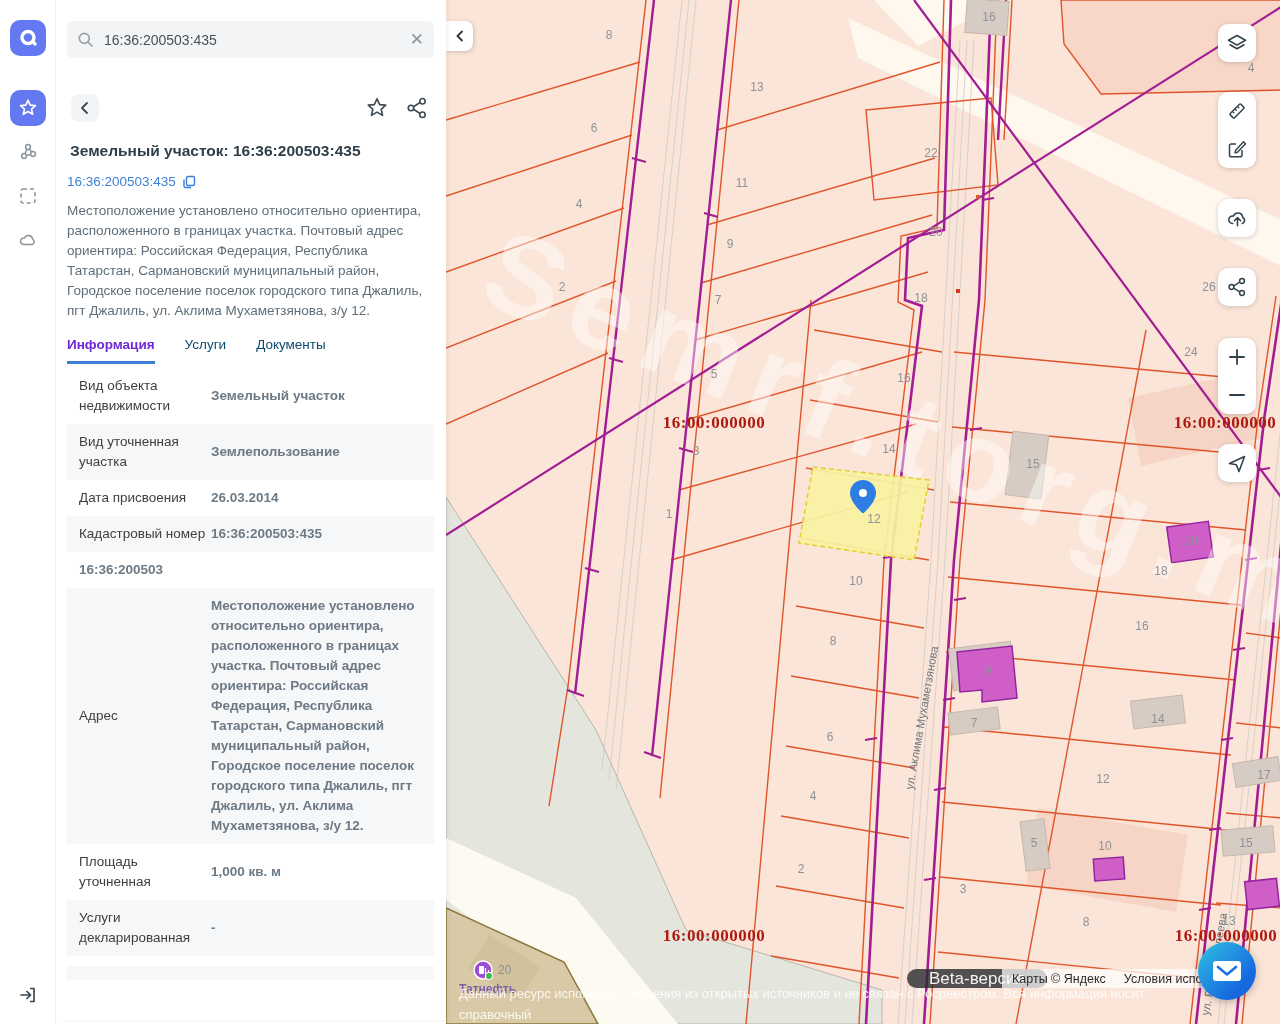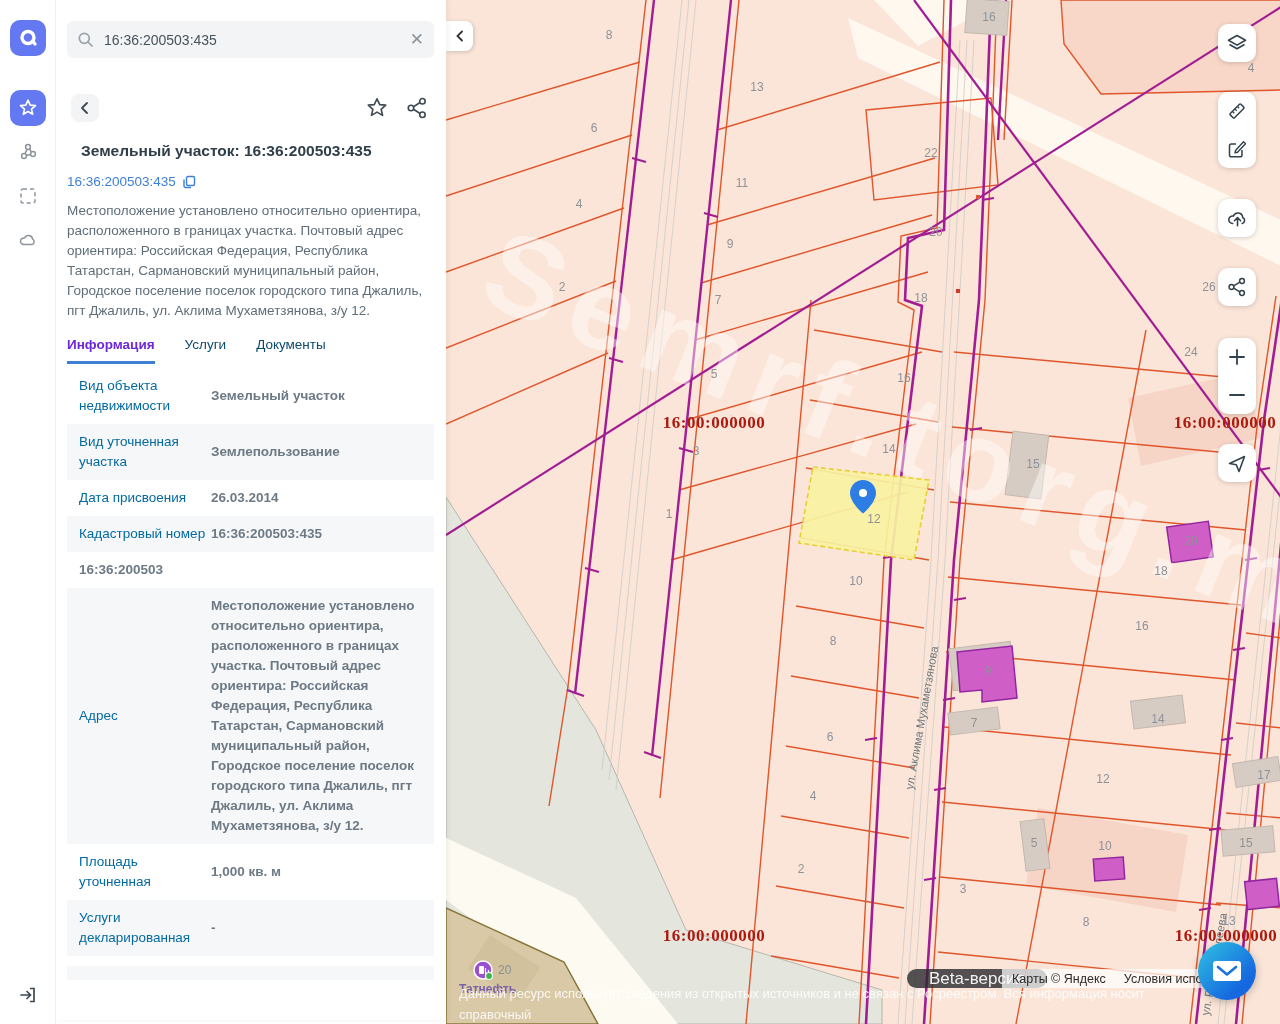--- a/index.html
+++ b/index.html
@@ -21,31 +21,31 @@
   .searchbar{margin:21px 12px 0 11px;height:37px;background:#f3f4f6;border-radius:6px;
          display:flex;align-items:center;padding:0 10px;gap:8px;}
   .searchbar input{border:none;background:transparent;outline:none;flex:1;
          font:14px "Liberation Sans",sans-serif;color:#46525c;}
   .clearx{color:#8b959d;font-size:17px;cursor:pointer;line-height:1;}
   .toprow{margin:36px 16px 0 15px;display:flex;align-items:center;}
   .backbtn{width:28px;height:28px;border-radius:8px;background:#f3f4f6;display:flex;
          align-items:center;justify-content:center;}
   .toprow .spacer{flex:1;}
   .iconbtn{width:26px;height:26px;display:flex;align-items:center;justify-content:center;margin-left:14px;}
-  .ptitle{margin:20px 15px 0 25px;font-size:15.5px;font-weight:bold;color:#2f3e48;}
+  .ptitle{margin:20px 15px 0 14px;font-size:15.5px;font-weight:bold;color:#2f3e48;}
   .plink{margin:14px 15px 0 11px;display:flex;align-items:center;gap:6px;
          font-size:13.5px;color:#3e7fd6;}
   .pdesc{margin:12px 15px 0 11px;font-size:13.5px;line-height:20px;color:#5f6e79;}
   .tabs{margin:16px 15px 0 11px;display:flex;gap:30px;}
   .tab{font-size:13.5px;color:#0c4a6e;padding-bottom:9px;}
   .tab.active{color:#6d28d9;font-weight:bold;border-bottom:3px solid #3e7fd6;}
   .itable{margin:4px 12px 0 11px;}
   .irow{display:flex;align-items:center;padding:8px 0 8px 12px;}
   .irow.alt{background:#f6f7f8;}
-  .ilabel{width:132px;flex-shrink:0;font-size:13.5px;line-height:20px;color:#0369a1;}
+  .ilabel{width:132px;flex-shrink:0;font-size:13.5px;line-height:20px;color:#404040;}
   .ivalue{flex:1;font-size:13.5px;line-height:20px;color:#6d7a85;padding-right:8px;font-weight:bold;}
   .sliver{height:14px;background:#f6f7f8;margin-top:10px;}
   
   .map{flex:1;position:relative;background:#fbe5d8;overflow:hidden;}
   .map svg.base{position:absolute;left:0;top:0;}
   .plabel{font:12px "Liberation Sans",sans-serif;fill:#8e9298;text-anchor:middle;}
   .qlabel{font:bold 17px "Liberation Serif",serif;fill:#ad1a10;text-anchor:middle;letter-spacing:.5px;}
   .street-label{font:11.5px "Liberation Sans",sans-serif;fill:#70777d;}
   .wmark{font:bold 115px "Liberation Sans",sans-serif;fill:#fff;opacity:.45;letter-spacing:14px;}
   .poi-num{font:12px "Liberation Sans",sans-serif;fill:#8a8f94;}

